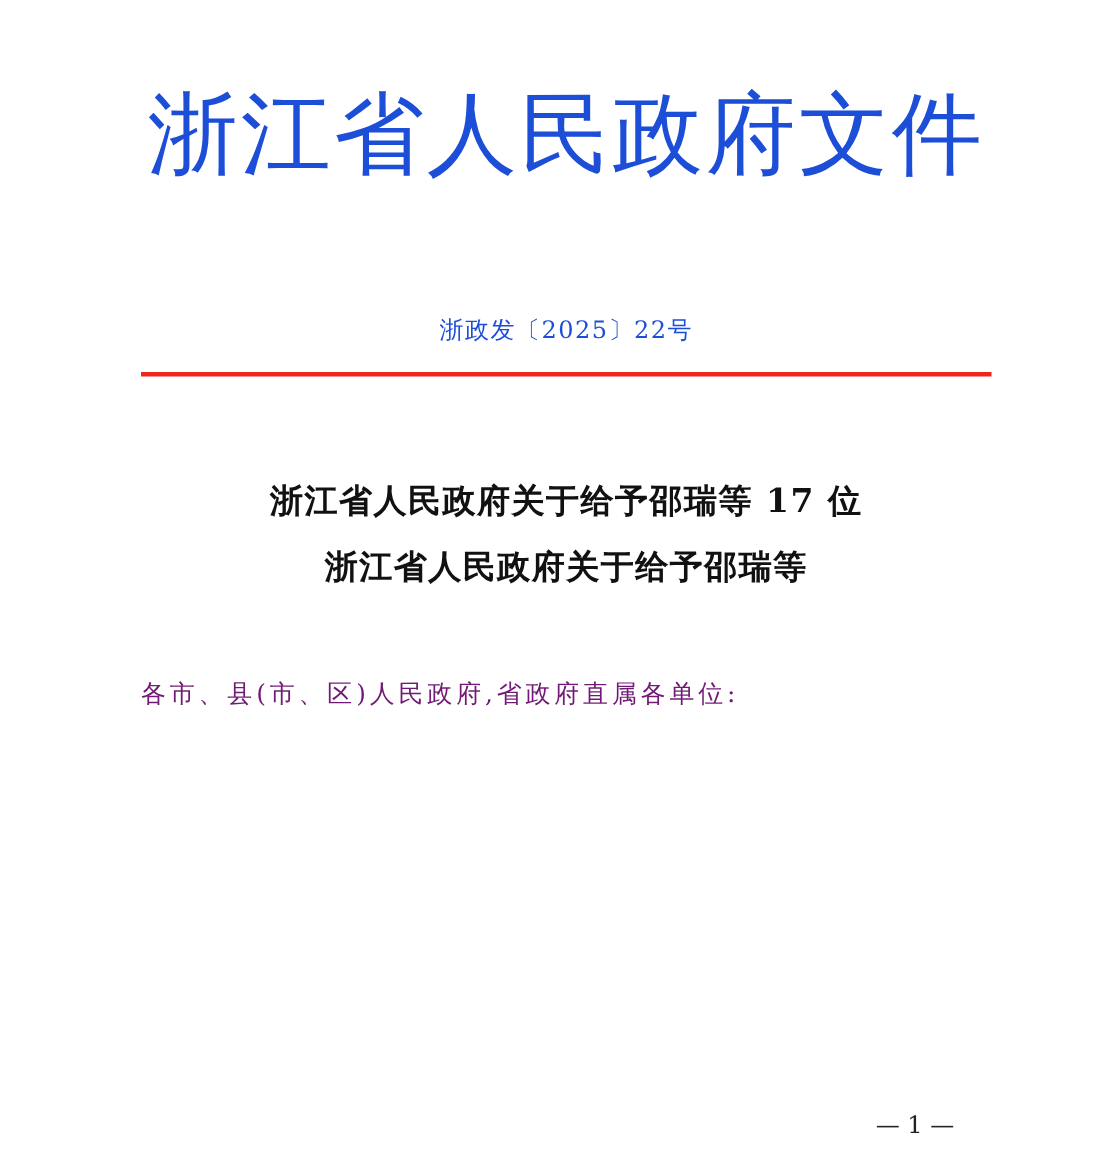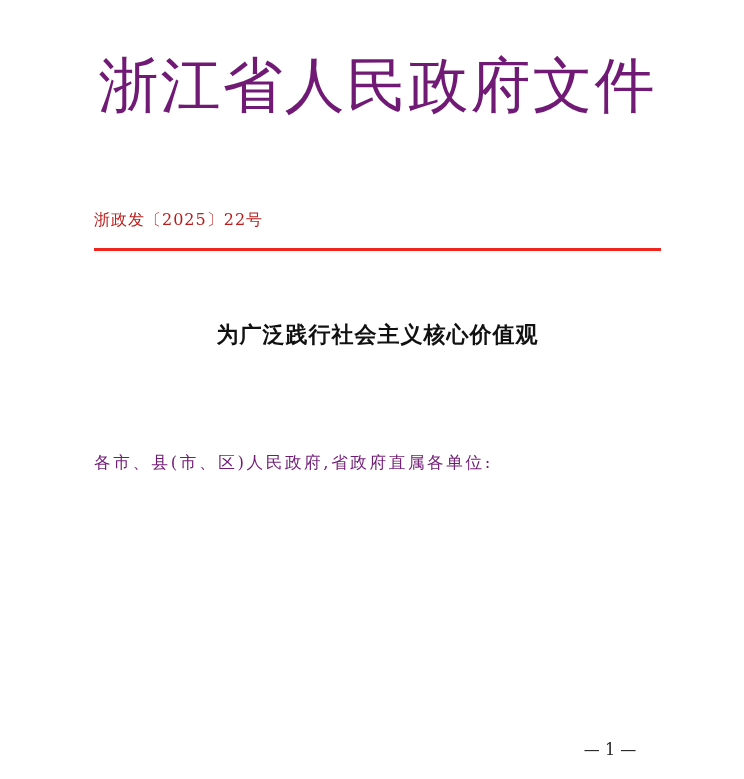--- a/index.html
+++ b/index.html
@@ -14,37 +14,37 @@
       overflow: hidden;
       font-family: "DejaVu Serif", "Liberation Serif", serif;
       color: #1a1a1a;
     }
     .masthead {
       position: absolute;
       left: 94px;
       top: 52px;
       width: 567px;
       text-align: center;
-      color: #701a75;
-      font-family: Liberation Mono, monospace;
+      color: #1d4ed8;
+      font-family: Liberation Sans, sans-serif;
       font-size: 60px;
       line-height: 76px;
       letter-spacing: 2px;
       font-weight: normal;
       white-space: nowrap;
     }
     .doc-number {
       position: absolute;
       left: 94px;
       top: 208px;
       width: 567px;
-      text-align: left;
+      text-align: center;
       font-size: 16px;
       line-height: 24px;
-      color: #b91c1c;
+      color: #1d4ed8;
       letter-spacing: 1px;
       white-space: nowrap;
     }
     .red-rule {
       position: absolute;
       left: 94px;
       top: 248px;
       width: 567px;
       height: 3px;
       background: #f0261e;
@@ -95,20 +95,21 @@
 </head>
 <body>
 
 <div class="masthead">浙江省人民政府文件</div>
 
 <div class="doc-number">浙政发〔2025〕22号</div>
 
 <div class="red-rule"></div>
 
 <div class="doc-title">
-  <div>为广泛践行社会主义核心价值观</div>
+  <div>浙江省人民政府关于给予邵瑞等 17 位</div>
+  <div>浙江省人民政府关于给予邵瑞等</div>
 </div>
 
 <div class="body-text">
   <div class="salutation">各市、县(市、区)人民政府,省政府直属各单位:</div>
 </div>
 
 <div class="page-number">— 1 —</div>
 
 </body></html>

